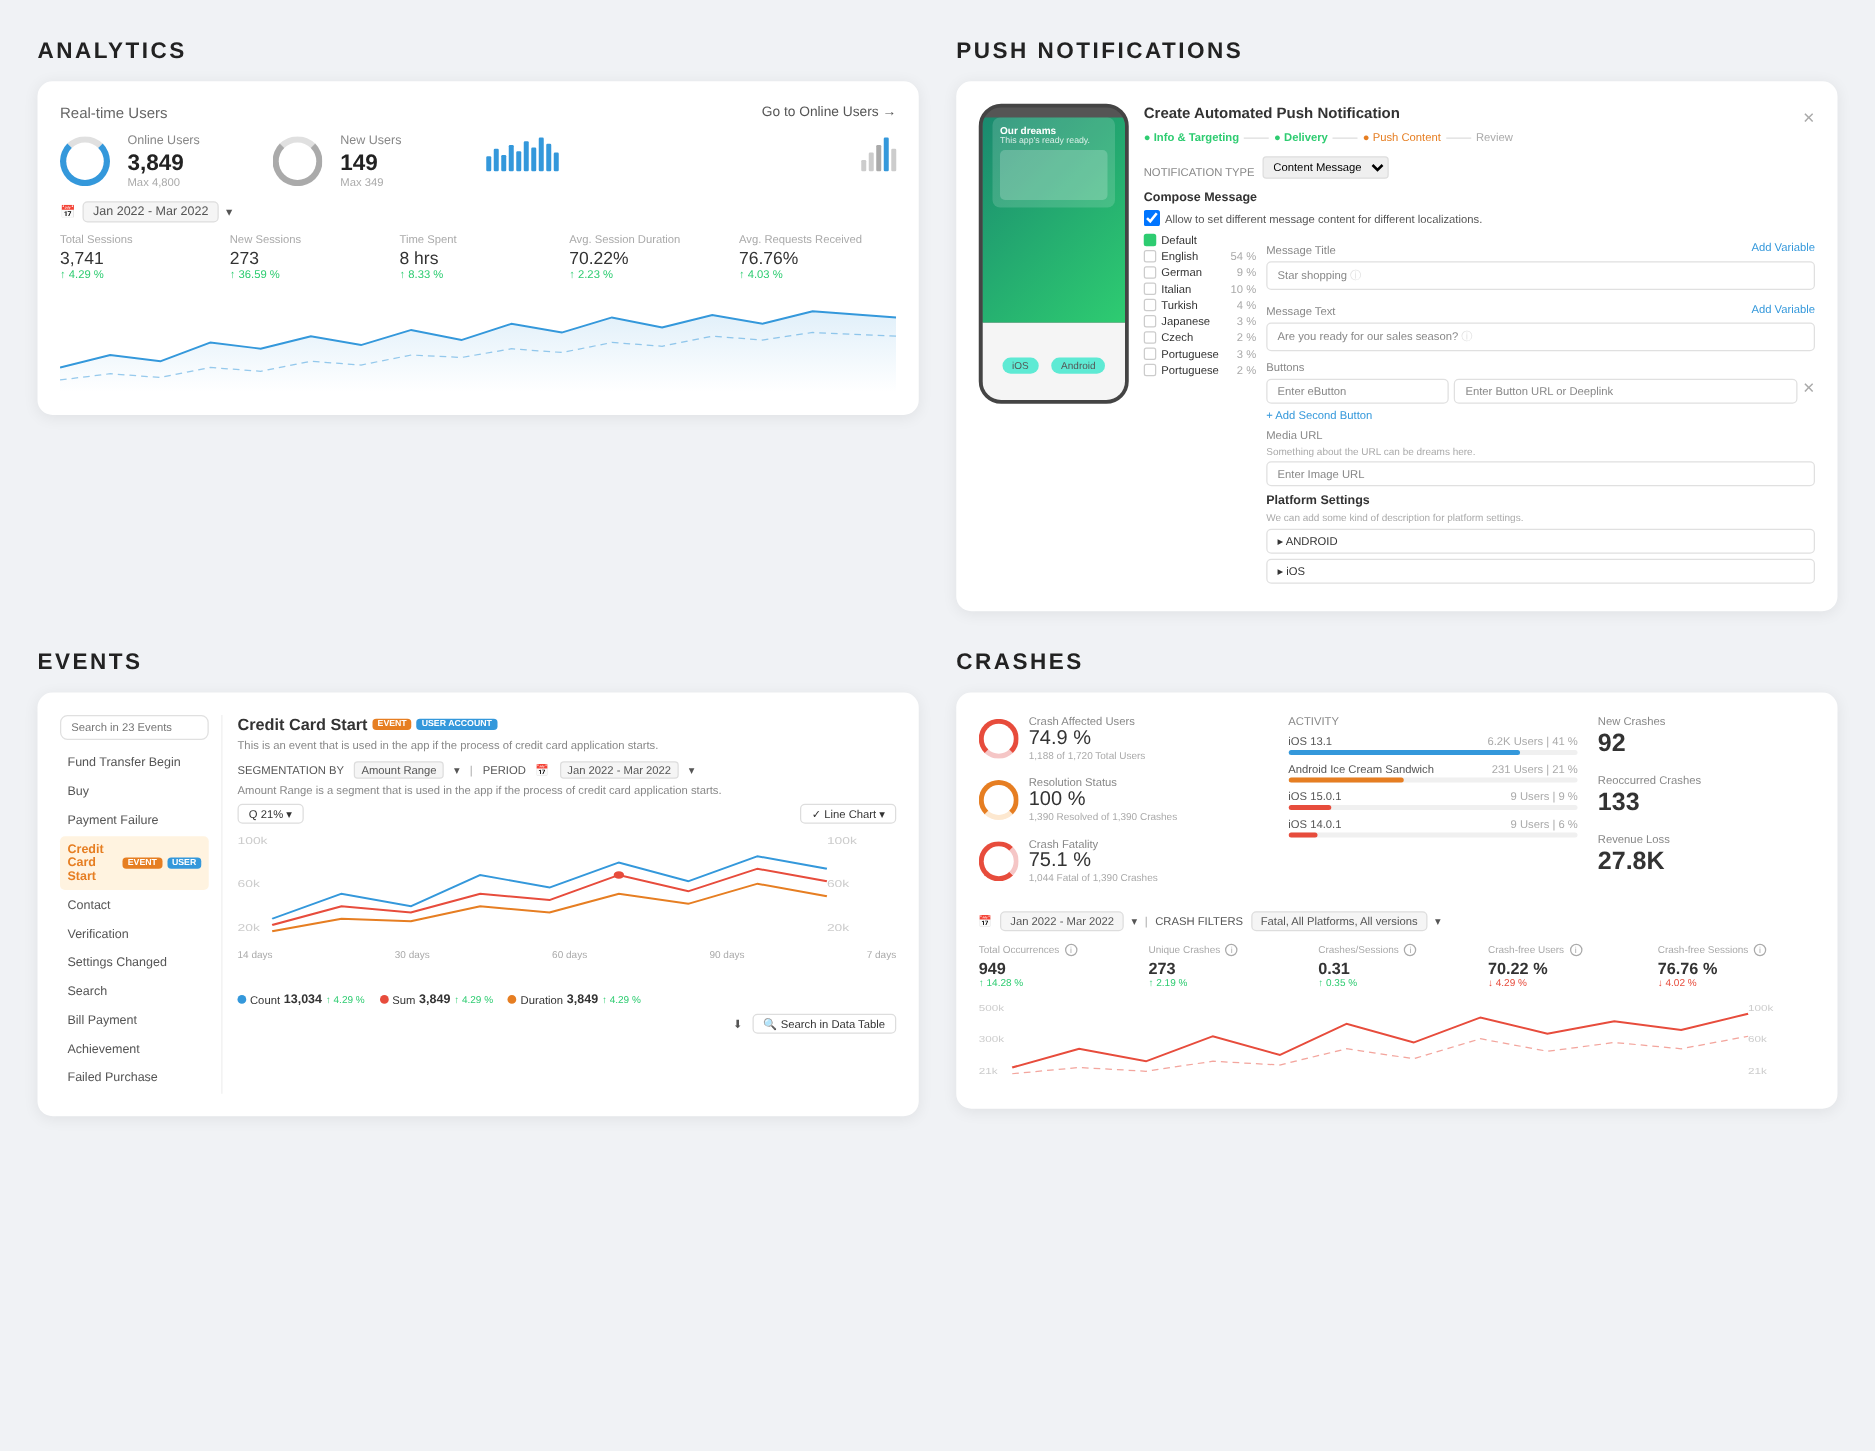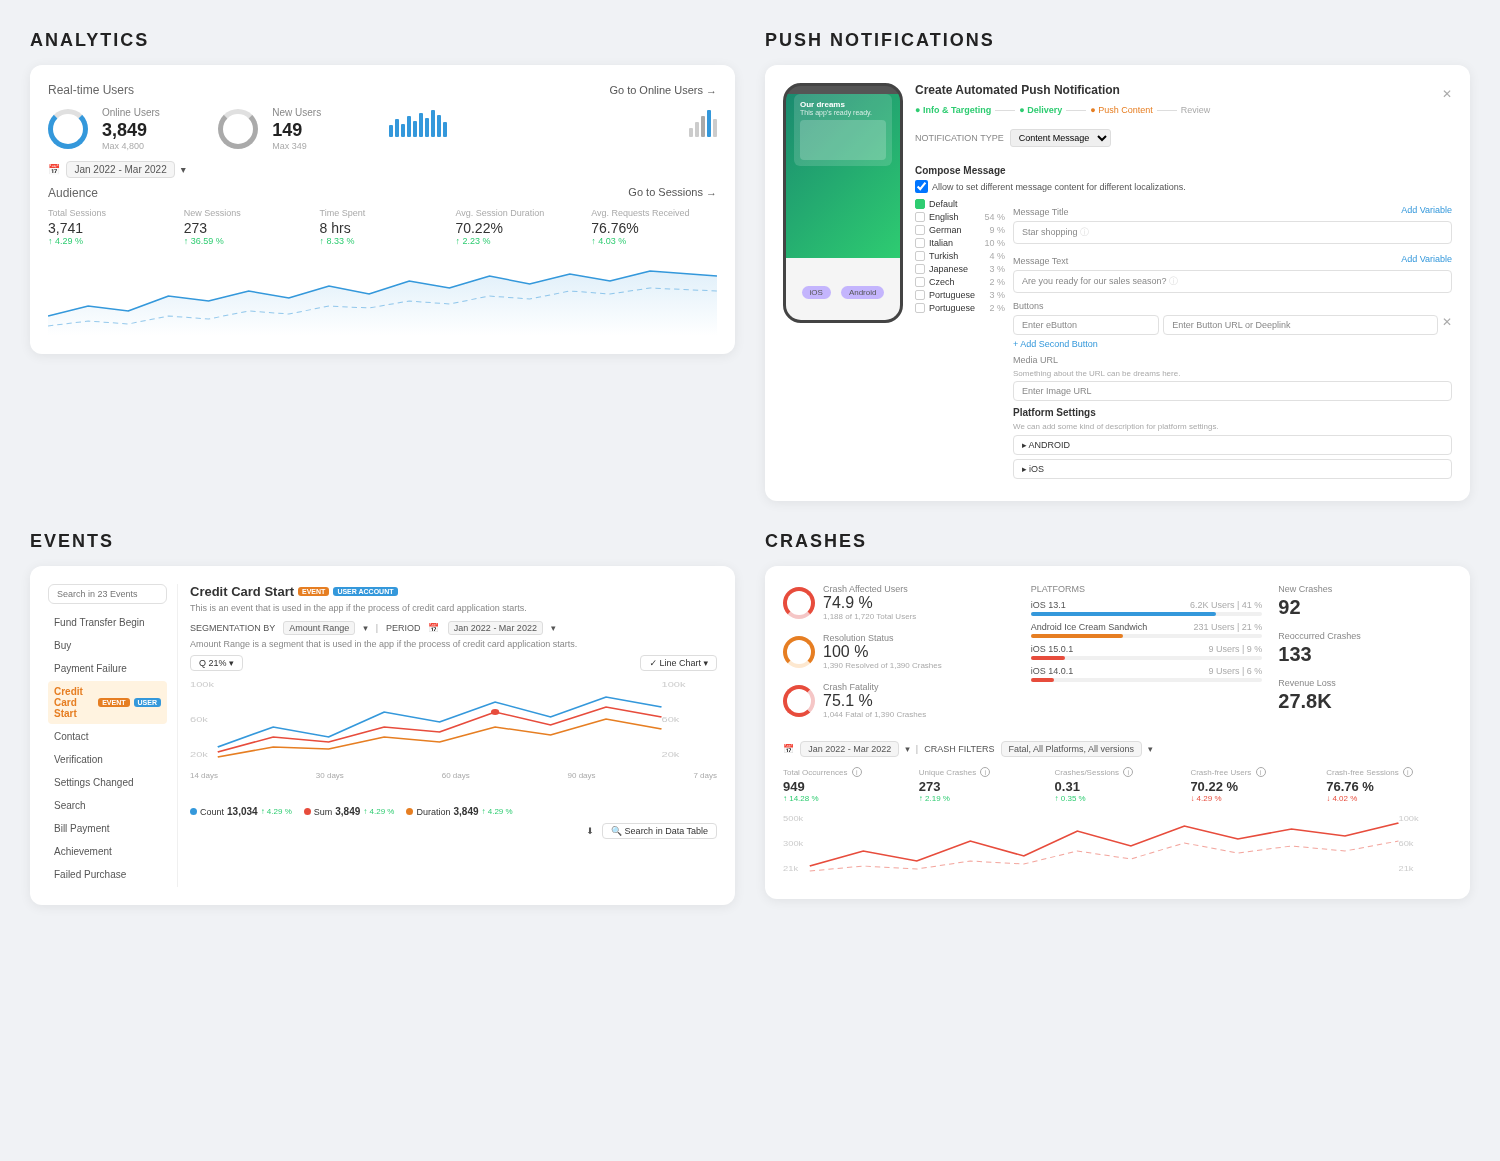--- a/index.html
+++ b/index.html
@@ -139,21 +139,21 @@
       background: #f5f5f5;
       height: 30%;
       display: flex;
       align-items: center;
       justify-content: center;
       gap: 10px;
       font-size: 9px;
       color: #555;
     }
     .phone-btn {
-      background: #c4b5fd;
+      background: #5eead4;
       border-radius: 8px;
       padding: 2px 8px;
       font-size: 8px;
     }
     .push-form { flex: 1; }
     .push-form-title { font-size: 12px; font-weight: 600; margin-bottom: 8px; color: #333; }
     .push-steps {
       display: flex;
       align-items: center;
       gap: 4px;
@@ -433,24 +433,20 @@
             <div class="mini-bar" style="height:90%;background:#3498db;"></div>
             <div class="mini-bar" style="height:60%;background:#ccc;"></div>
           </div>
         </div>
       </div>
       <div class="date-row">
         <span>📅</span>
         <span class="date-badge">Jan 2022 - Mar 2022</span>
         <span>▾</span>
       </div>
-      <div class="audience-header">
-        <span class="audience-title">Audience</span>
-        <span class="audience-link">Go to Sessions →</span>
-      </div>
       <div class="audience-metrics">
         <div class="aud-metric">
           <div class="aud-label">Total Sessions</div>
           <div class="aud-value">3,741</div>
           <div class="aud-change">↑ 4.29 %</div>
         </div>
         <div class="aud-metric">
           <div class="aud-label">New Sessions</div>
           <div class="aud-value">273</div>
           <div class="aud-change">↑ 36.59 %</div>
@@ -511,21 +507,21 @@
           </div>
           <div class="push-steps">
             <span class="step-active">● Info &amp; Targeting</span>
             <span class="step-line"></span>
             <span class="step-active">● Delivery</span>
             <span class="step-line"></span>
             <span style="color:#e67e22;">● Push Content</span>
             <span class="step-line"></span>
             <span>Review</span>
           </div>
-          <div style="display:flex;gap:6px;align-items:flex-end;margin-bottom:18px;">
+          <div style="display:flex;gap:6px;align-items:flex-start;margin-bottom:6px;">
             <span class="form-label">NOTIFICATION TYPE</span>
             <select style="font-size:9px;border:1px solid #ddd;border-radius:3px;padding:2px 4px;">
               <option>Content Message</option>
             </select>
           </div>
           <div class="form-section-title">Compose Message</div>
           <div style="display:flex;align-items:center;gap:4px;margin-bottom:6px;font-size:9px;color:#555;">
             <input type="checkbox" checked="" style="">
             <span>Allow to set different message content for different localizations.</span>
           </div>
@@ -732,21 +728,21 @@
             <div class="crash-donut" style="border-color:#e74c3c;border-right-color:#f5c6c6;"></div>
             <div>
               <div class="crash-metric-label">Crash Fatality</div>
               <div class="crash-metric-pct">75.1 %</div>
               <div class="crash-metric-sub">1,044 Fatal of 1,390 Crashes</div>
             </div>
           </div>
         </div>
 
         <div class="crash-middle">
-          <div class="platform-title">PLATFORMS</div>
+          <div class="platform-title">ACTIVITY</div>
           <div class="platform-item">
             <div style="display:flex;justify-content:space-between;">
               <span class="platform-name">iOS 13.1</span>
               <span class="platform-pct">6.2K Users | 41 %</span>
             </div>
             <div class="platform-bar-bg">
               <div class="platform-bar" style="width:80%;"></div>
             </div>
           </div>
           <div class="platform-item">

